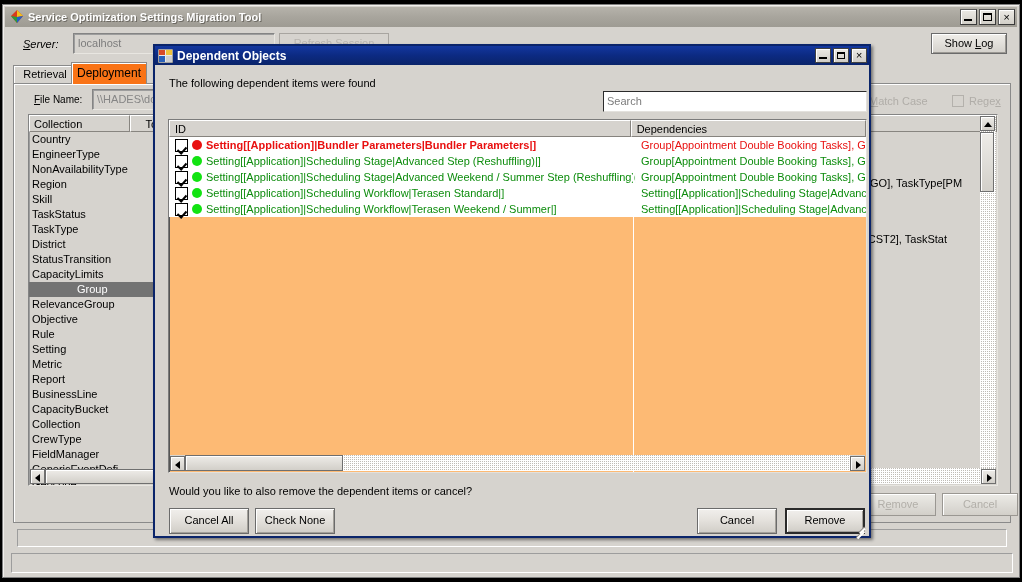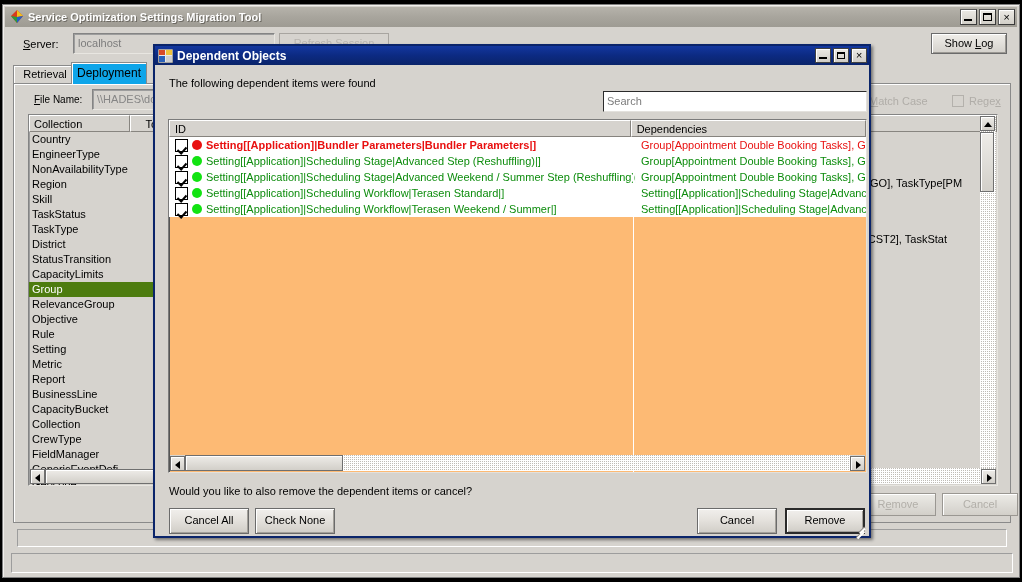--- a/index.html
+++ b/index.html
@@ -53,21 +53,21 @@
   .wb-max i { left: 3px; top: 3px; width: 9px; height: 8px; background: none;
               border: 1px solid #000; border-top-width: 2px; }
   .wb-close i { width: 11px; height: 11px; left: 2px; top: 2px; background: none;
                 font-family: "Liberation Sans", sans-serif; font-size: 11px;
                 line-height: 11px; text-align: center; }
 
   
   #server-row {
     position: absolute; left: 8px; top: 28px; width: 990px; height: 24px;
   }
-  #server-label { position: absolute; left: 12px; top: 5px; font-size: 11px; }
+  #server-label { position: absolute; left: 12px; top: 5px; font-size: 11px; font-style: italic; }
   #server-label u { text-decoration: underline; }
   #server-input {
     position: absolute; left: 62px; top: 0px; width: 202px; height: 21px;
     background: #d6d3ce; border: 1px solid #848484;
     border-right-color: #e8e6e1; border-bottom-color: #e8e6e1;
     box-shadow: inset 1px 1px 0 #9d9d9d;
     color: #7d7d7d; font-size: 11px; padding: 3px 0 0 4px;
   }
   #refresh-btn {
     position: absolute; left: 268px; top: 0px; width: 110px; height: 22px;
@@ -86,21 +86,21 @@
 
   
   #tabstrip { position: absolute; left: 10px; top: 57px; width: 998px; height: 21px; }
   .tab {
     position: absolute; top: 3px; height: 19px;
     background: #d6d3ce; border: 1px solid #8a8a8a; border-bottom: none;
     box-shadow: inset 1px 1px 0 #ffffff;
     font-size: 11px; text-align: center; padding-top: 2px;
   }
   .tab.active {
-    top: 0px; height: 22px; background: #0ea5e9; z-index: 3;
+    top: 0px; height: 22px; background: #f97316; z-index: 3;
     font-size: 12px; padding-top: 3px;
   }
   #tab-retrieval { left: 0px; width: 64px; }
   #tab-deployment { left: 58px; width: 76px; }
   #tab-divider {
     position: absolute; left: 140px; top: 4px; width: 1px; height: 16px;
     background: #9a9a9a;
   }
 
   
@@ -143,21 +143,21 @@
   .coll-hcell {
     height: 17px; border: 1px solid #ffffff;
     border-right-color: #888580; border-bottom-color: #888580;
     font-size: 11px; padding: 2px 0 0 4px; background: #d6d3ce;
   }
   #coll-h-name { width: 103px; }
   #coll-h-total { width: 47px; text-align: left; padding-left: 14px; }
   .coll-row {
     display: flex; height: 15px; font-size: 11px; line-height: 15px;
   }
-  .coll-row.sel { background: #4d7c0f; color: #ffffff; }
+  .coll-row.sel { background: #737373; color: #ffffff; padding-left: 45px; }
   .coll-name { width: 103px; padding-left: 3px; white-space: nowrap; overflow: hidden; }
   .coll-total { width: 44px; text-align: right; padding-right: 0px; overflow: hidden; }
   #coll-hscroll {
     position: absolute; left: 1px; bottom: 1px; width: 133px; height: 15px;
     background: #d6d3ce; display: flex; align-items: center;
   }
   .sb-arrow {
     width: 15px; height: 15px; background: linear-gradient(to bottom,#eeece8,#d2cfc9);
     border: 1px solid #6f6f6f; box-shadow: inset 1px 1px 0 #ffffff;
     position: relative; flex: none;

